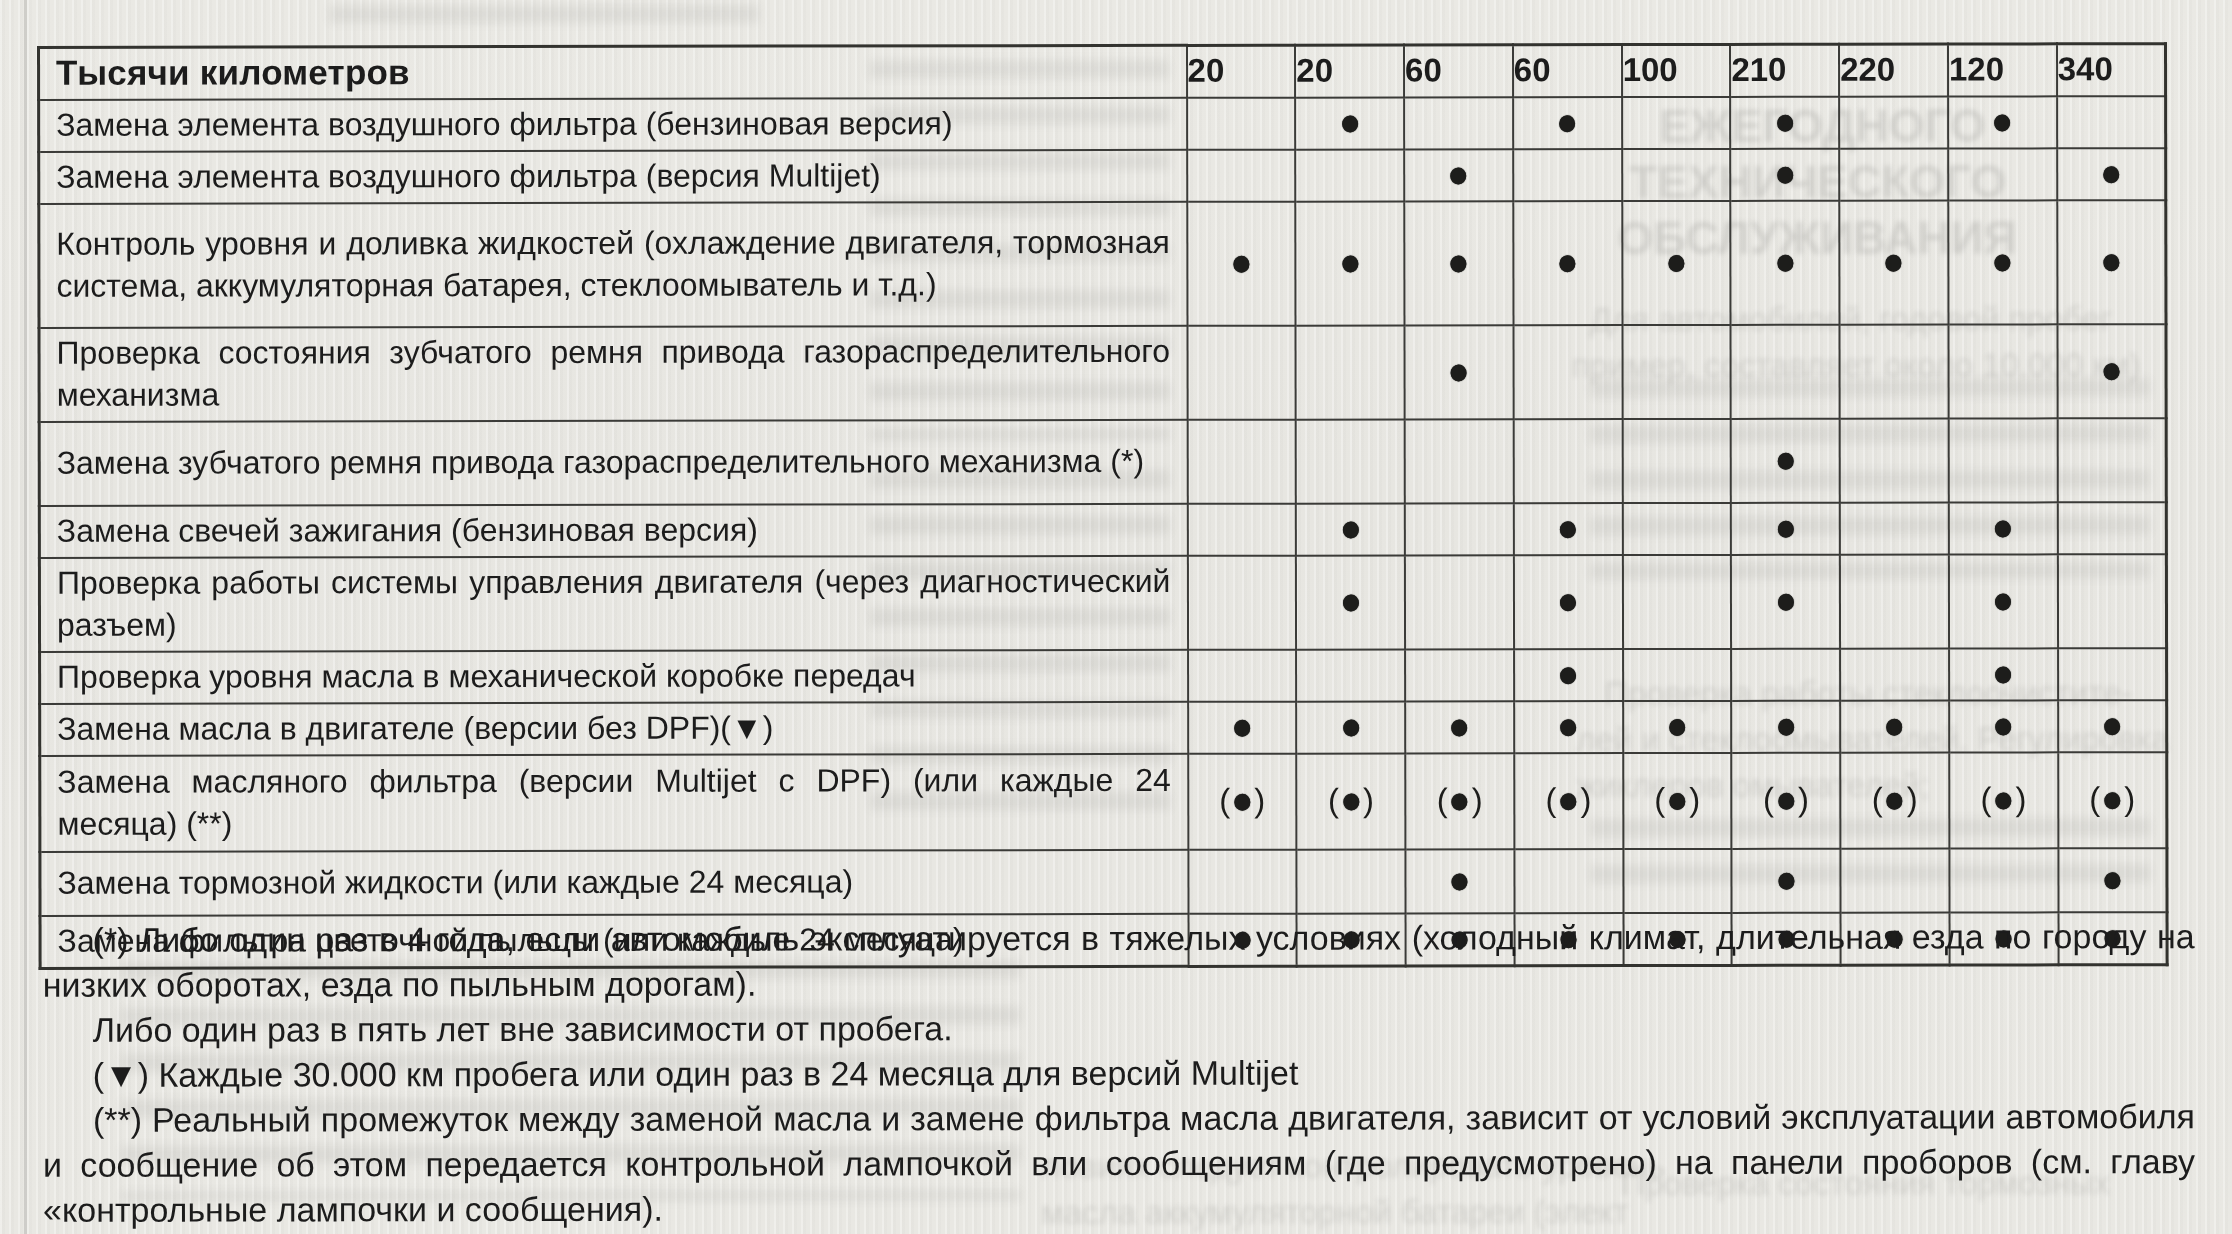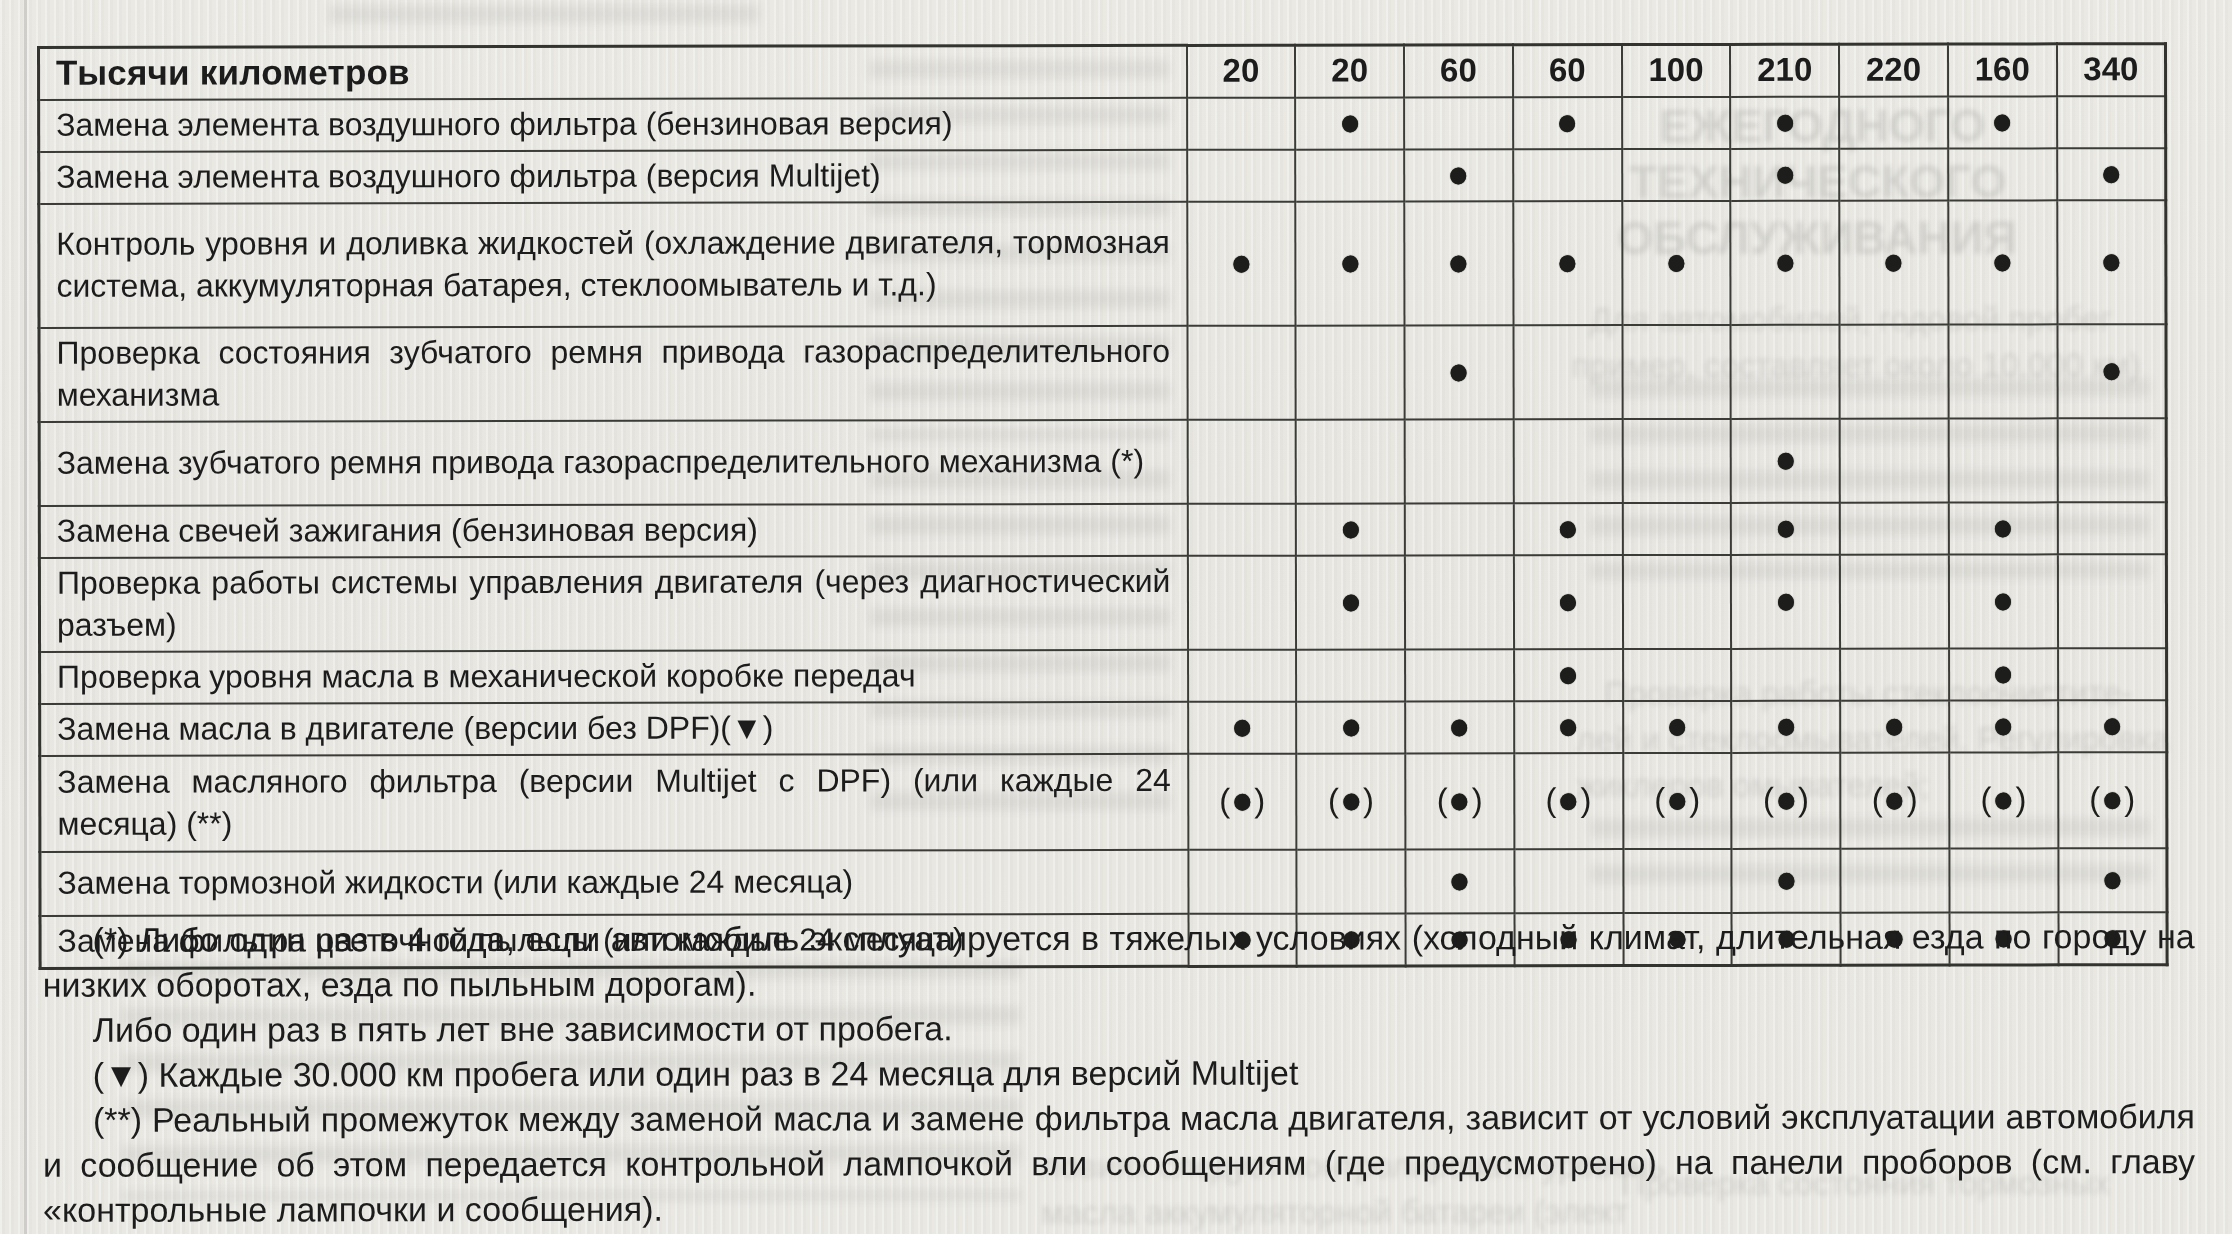--- a/index.html
+++ b/index.html
@@ -40,21 +40,21 @@
     border:2px solid #3b3b38;
     vertical-align:middle;
     overflow:hidden;
   }
   table.sched{ border:3px solid #33332f; border-radius:6px; }
   th.khead{
     text-align:left; font-size:35px; font-weight:700;
     padding:4px 14px 6px 16px; letter-spacing:.2px;
   }
   th.knum{
-    text-align:center; font-size:33px; font-weight:700; padding:4px 0 6px;
+    text-align:left; font-size:33px; font-weight:700; padding:4px 0 6px;
   }
   td.desc{
     font-size:32px; line-height:42px;
     padding:3px 16px 5px 16px;
     text-align:justify;
   }
   td.mark{ text-align:center; padding:0; }
   .cellmark{
     display:flex; align-items:center; justify-content:center; gap:4px;
     width:100%; height:100%;
@@ -127,21 +127,21 @@
         <tr style="height:44px">
           <th class="khead">Тысячи километров</th>
 
         <th class="knum">20</th>
             <th class="knum">20</th>
             <th class="knum">60</th>
             <th class="knum">60</th>
             <th class="knum">100</th>
             <th class="knum">210</th>
             <th class="knum">220</th>
-            <th class="knum">160</th>
+            <th class="knum">120</th>
             <th class="knum">340</th>
           </tr>
       </thead>
       <tbody id="sched-body">
           <tr style="height: 42px;">
             <td class="desc">Замена элемента воздушного фильтра (бензиновая версия)</td>
             <td class="mark"></td>
             <td class="mark">
               <span class="cellmark">
                 <span class="dot"></span>

